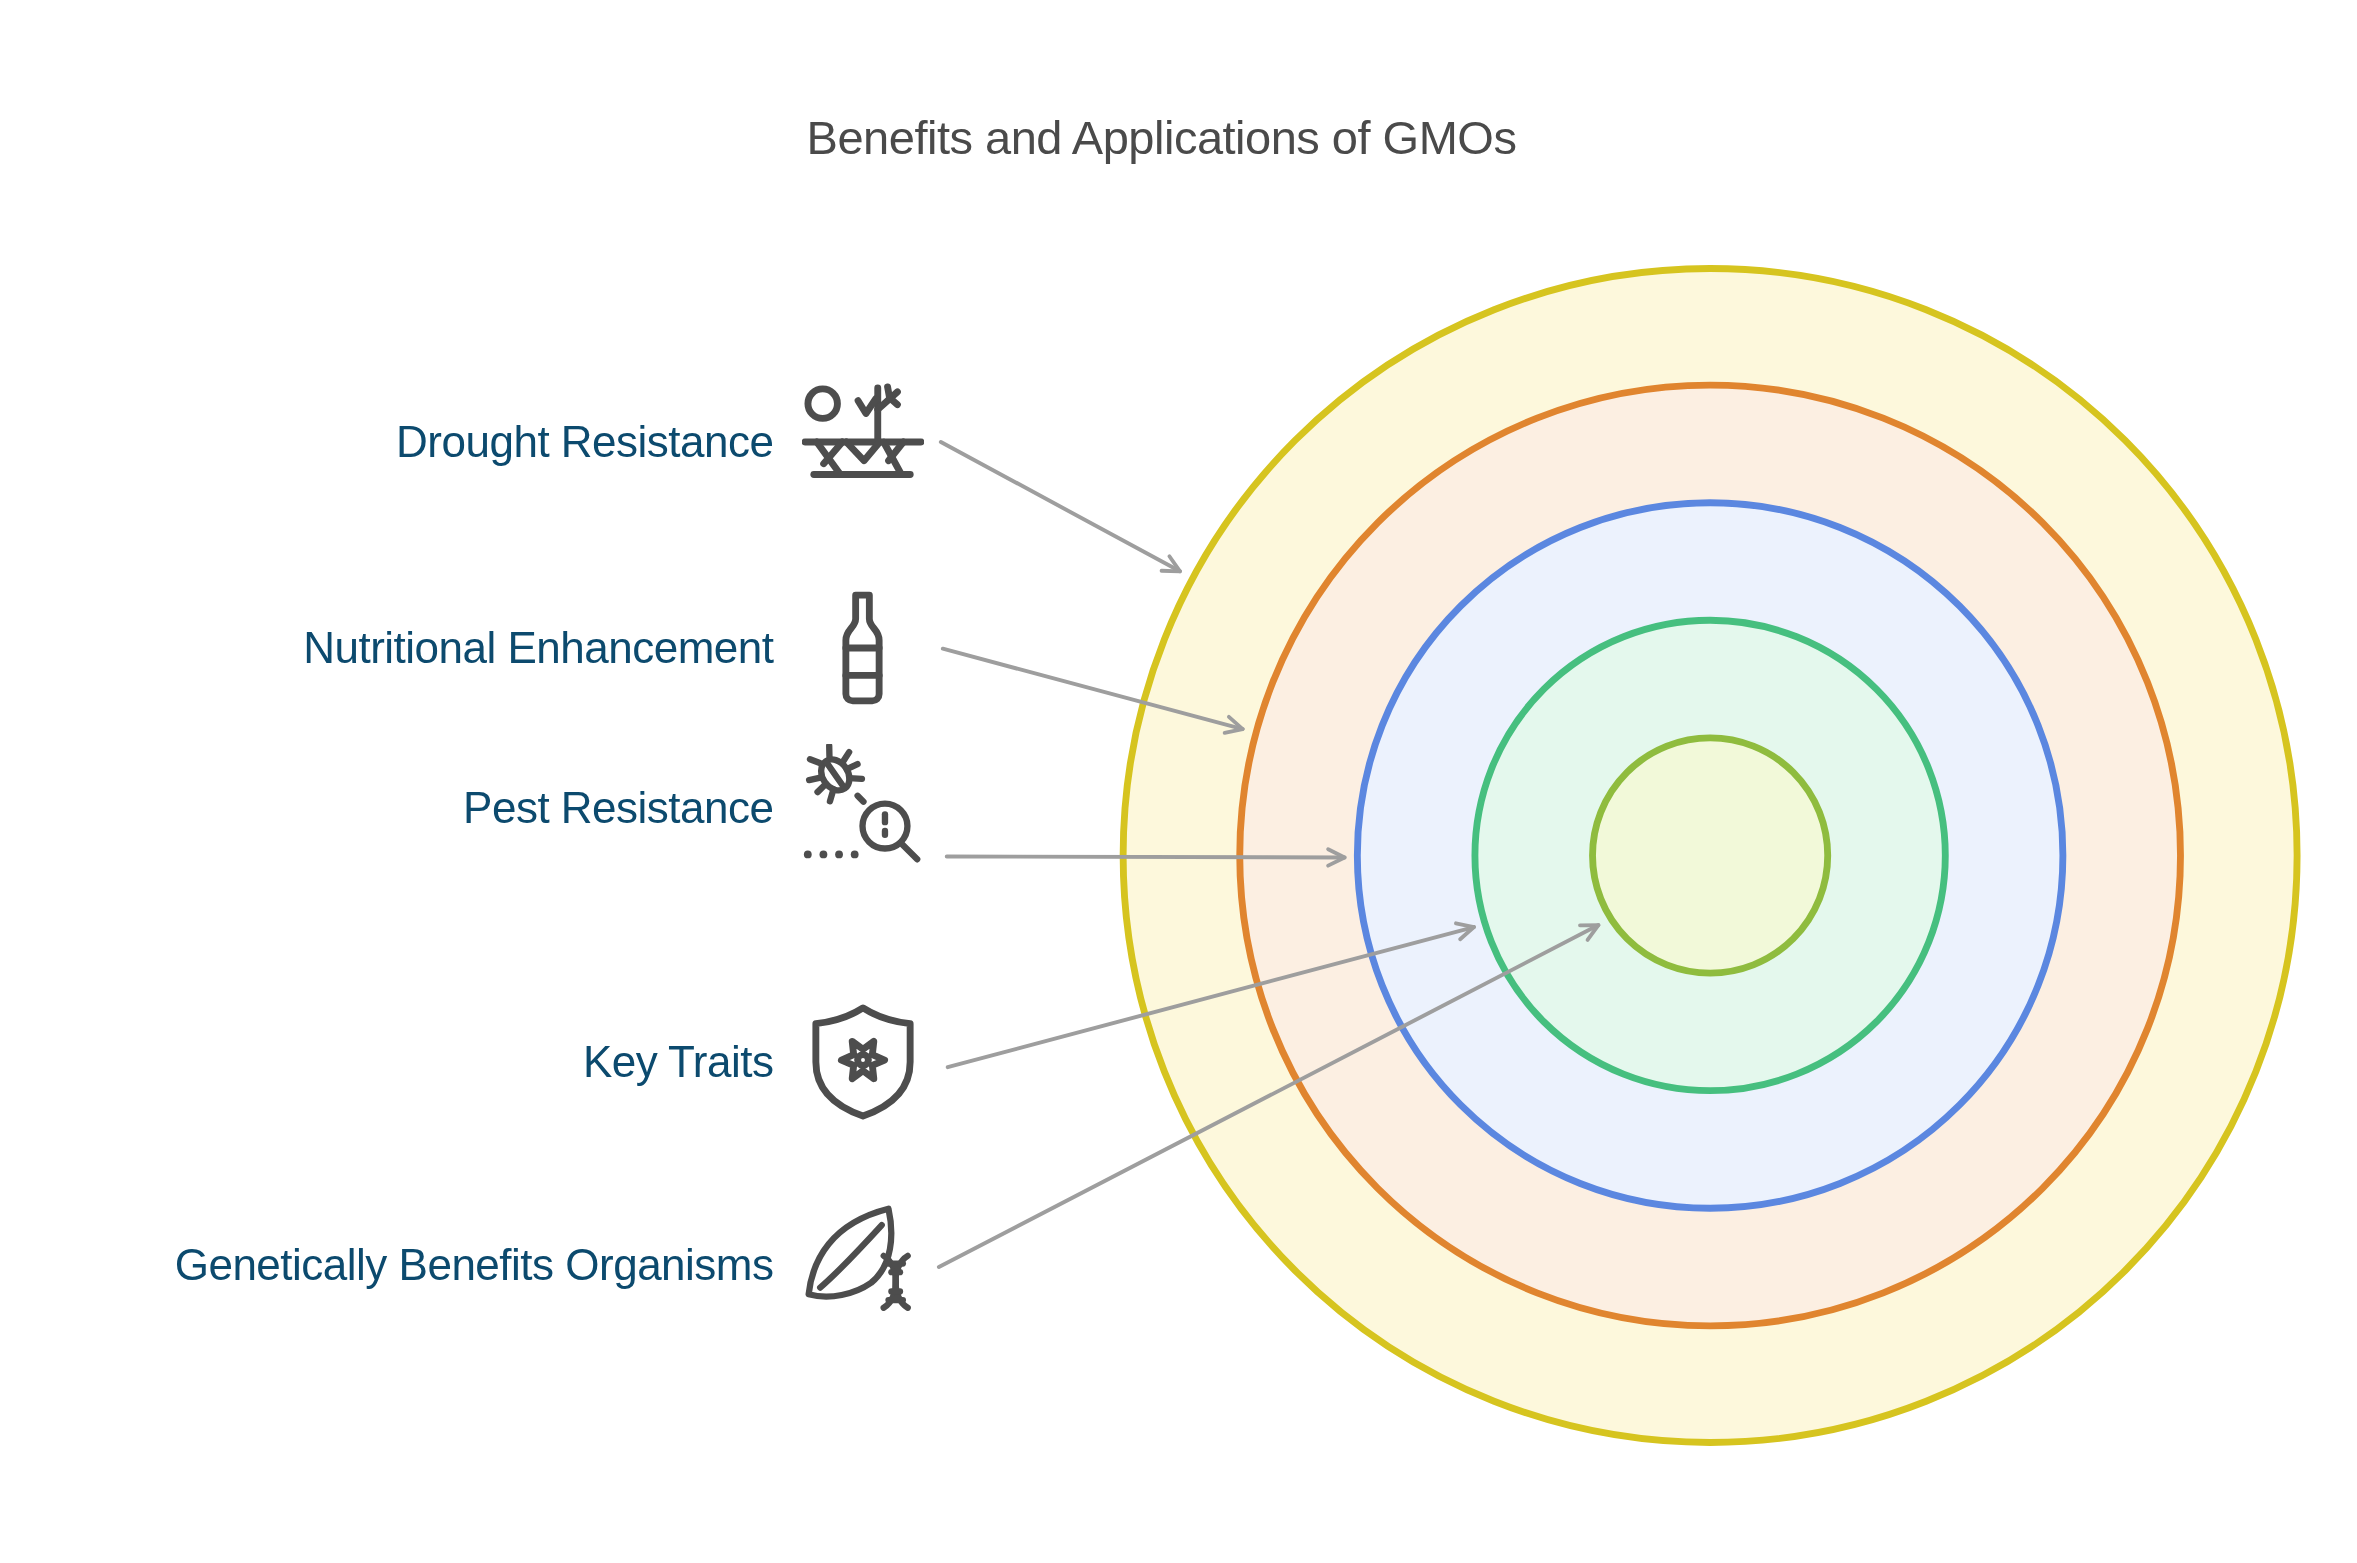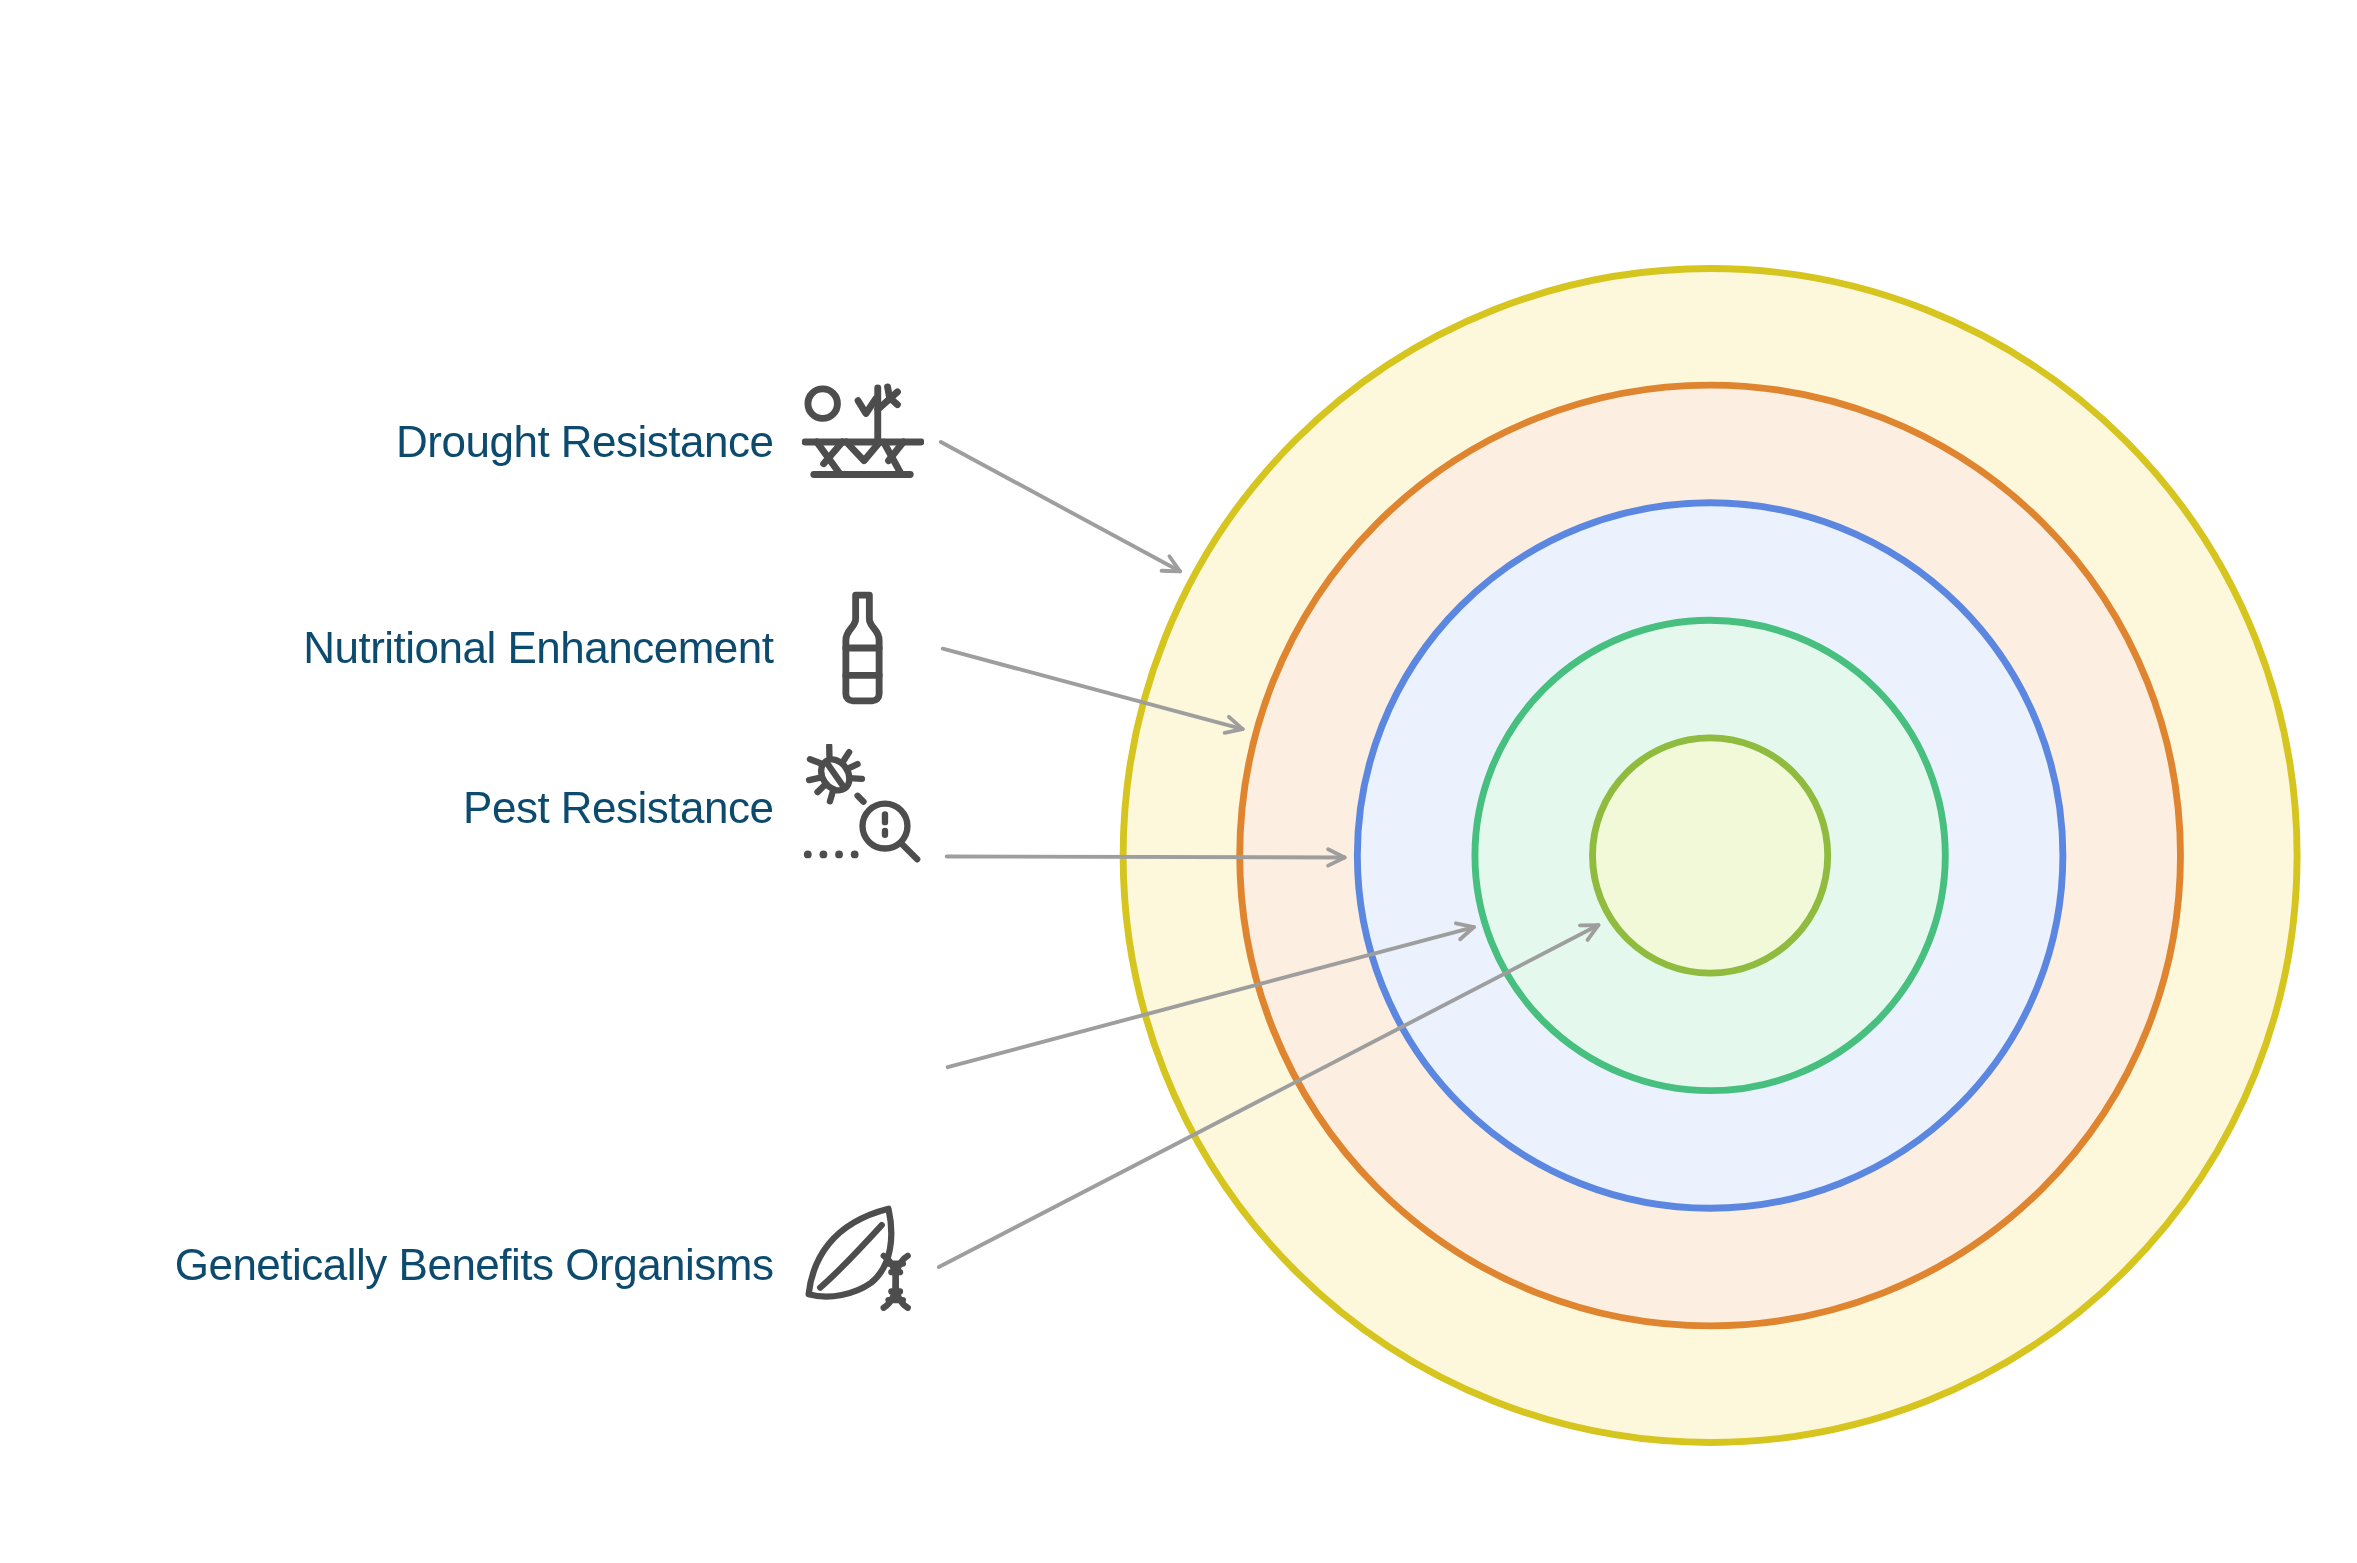--- a/index.html
+++ b/index.html
@@ -61,20 +61,21 @@
 
     <g stroke="#9e9e9e" stroke-width="4" stroke-linecap="round" fill="none">
       <line x1="960" y1="451" x2="1204" y2="583" marker-end="url(#chev)"></line>
       <line x1="962" y1="662" x2="1268" y2="744" marker-end="url(#chev)"></line>
       <line x1="966" y1="874" x2="1372" y2="875" marker-end="url(#chev)"></line>
       <line x1="967" y1="1089" x2="1504" y2="946" marker-end="url(#chev)"></line>
       <line x1="958" y1="1293" x2="1631" y2="944" marker-end="url(#chev)"></line>
     </g>
   </svg>
 
+  <div id="title">Benefits and Applications of GMOs</div>
 
   <div class="row" style="top:378px">
     <span class="lbl">Drought Resistance</span>
     <span class="iconbox">
       <svg width="122" height="118" viewBox="0 0 124 120" fill="none" stroke="#4d4d4d" stroke-width="7" stroke-linecap="round" stroke-linejoin="round">
         <circle cx="21" cy="21" r="15"></circle>
         <path d="M77,60 V5"></path>
         <path d="M77,27 L97,9"></path>
         <path d="M89,15 L97,22"></path>
         <path d="M89,15 L87,4"></path>
@@ -125,20 +126,30 @@
         <g fill="#4d4d4d" stroke="none">
           <circle cx="9" cy="113" r="4"></circle>
           <circle cx="25" cy="113" r="4"></circle>
           <circle cx="41" cy="113" r="4"></circle>
           <circle cx="57" cy="113" r="4"></circle>
         </g>
       </svg>
     </span>
   </div>
 
+  <div class="row" style="top:998px">
+    <span class="lbl">Key Traits</span>
+    <span class="iconbox">
+      <svg width="110" height="118" viewBox="0 0 112 120" fill="none" stroke="#4d4d4d" stroke-width="7" stroke-linecap="round" stroke-linejoin="round">
+        <path d="M56,5 C42,14 26,19 8,21 V60 C8,90 30,106 56,115 C82,106 104,90 104,60 V21 C86,19 70,14 56,5 Z"></path>
+        <polygon points="78,58 65.5,63.5 67,77 56,69 45,77 46.5,63.5 34,58 46.5,52.5 45,39 56,47 67,39 65.5,52.5"></polygon>
+        <circle cx="56" cy="58" r="5.5"></circle>
+      </svg>
+    </span>
+  </div>
 
   <div class="row" style="top:1201px">
     <span class="lbl">Genetically Benefits Organisms</span>
     <span class="iconbox">
       <svg width="129" height="127" viewBox="0 0 132 130" fill="none" stroke="#4d4d4d" stroke-width="6.5" stroke-linecap="round" stroke-linejoin="round">
         <path d="M10,96 C14,60 34,22 93,7 C99,34 97,66 75,84 C58,96 32,102 10,96 Z"></path>
         <path d="M22,89 C42,72 64,48 86,24"></path>
         <path d="M88,56 C105,66 105,100 88,110"></path>
         <path d="M113,56 C96,66 96,100 113,110"></path>
         <path d="M93,64 H108"></path>

